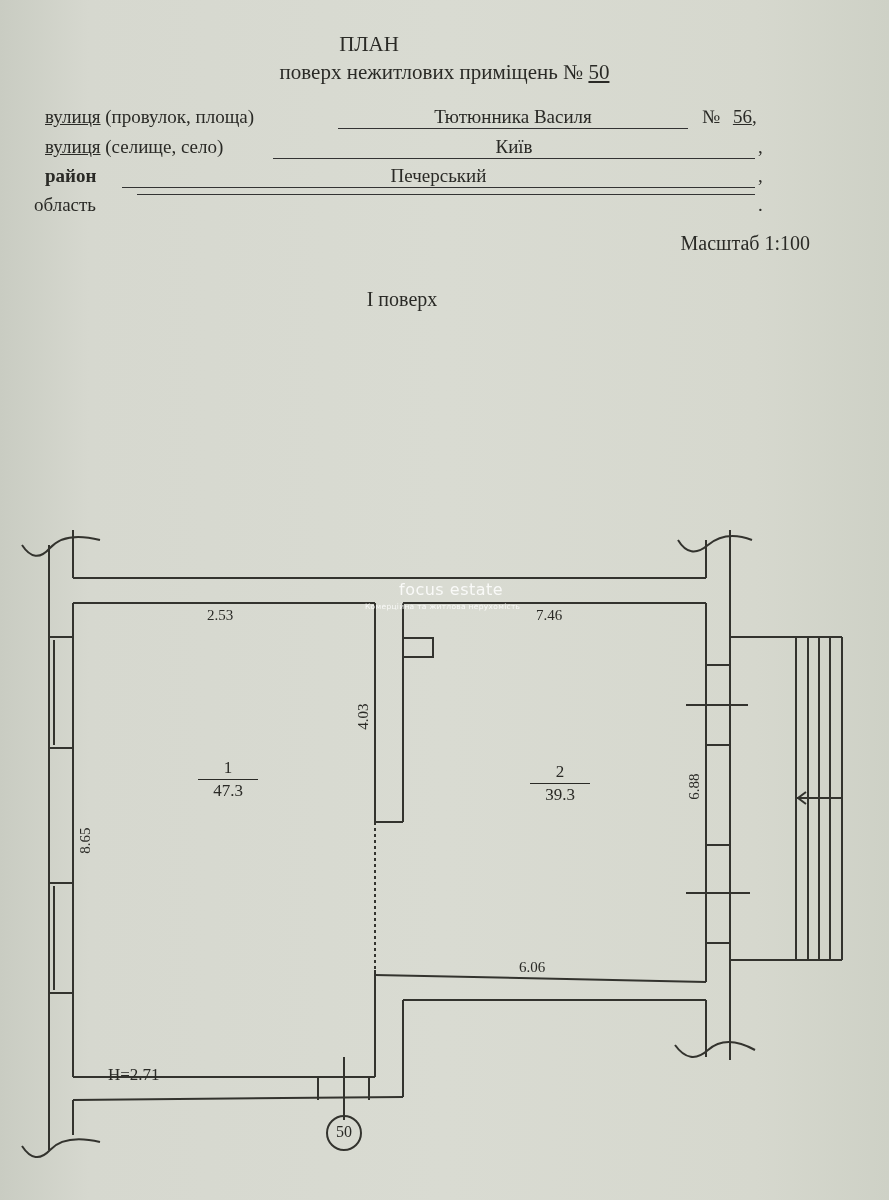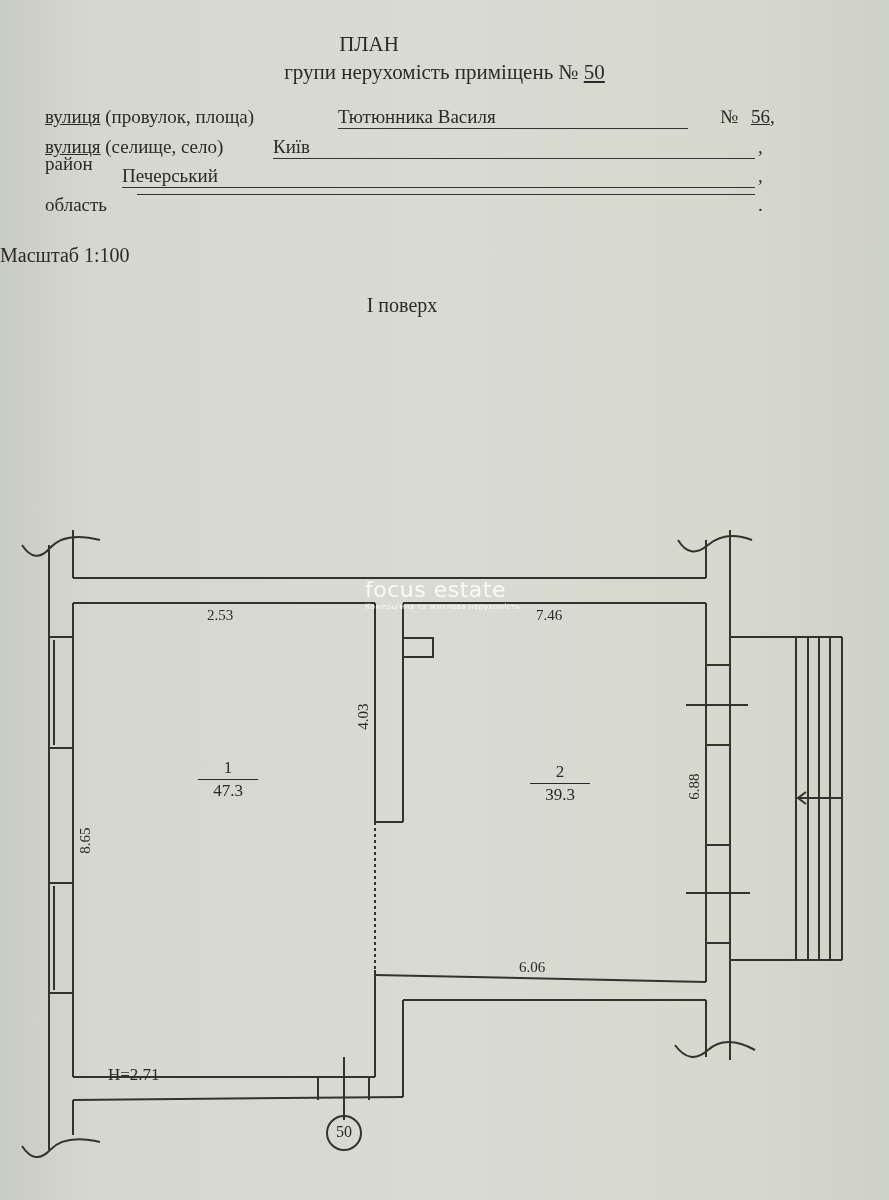--- a/index.html
+++ b/index.html
@@ -6,68 +6,68 @@
   body {
     width:889px; height:1200px; overflow:hidden; position:relative;
     background: linear-gradient(90deg, #c9ccc2 0%, #d6d8cf 10%, #d9dbd2 50%, #d6d8ce 85%, #ced1c6 100%);
     font-family: "Liberation Serif", "DejaVu Serif", serif;
     color:#2a2a26;
   }
   .abs { position:absolute; }
   .title { left:0; width:738px; text-align:center; font-size:21px; }
   .line-row { position:absolute; font-size:19px; white-space:nowrap; }
   .ul { text-decoration: underline; }
-  .fill { position:absolute; border-bottom:1.5px solid #333; text-align:left; font-size:19px; line-height:22px; }
+  .fill { position:absolute; border-bottom:1.5px solid #333; text-align:center; font-size:19px; line-height:22px; }
   .comma { position:absolute; font-size:19px; }
   .plan { position:absolute; left:0; top:0; }
   .dim { position:absolute; font-size:15px; font-family:"Liberation Serif", serif; color:#2a2a26; }
   .vert { transform: rotate(-90deg); transform-origin: center; }
   .area { position:absolute; text-align:center; font-size:17px; width:60px; }
   .area .num { display:block; border-bottom:1.5px solid #2a2a26; line-height:22px; }
   .area .val { display:block; line-height:22px; }
   .wm { position:absolute; left:365px; top:578px; color:rgba(255,255,255,0.85); font-family:"DejaVu Sans", sans-serif; }
-  .wm .brand { font-size:22px; letter-spacing:0.5px; line-height:24px; }
+  .wm .brand { font-size:16px; letter-spacing:0.5px; line-height:24px;margin-left:34px; }
   .wm .sub { font-size:7.5px; line-height:10px; letter-spacing:0.3px; }
 </style>
 </head>
 <body>
 
 <div class="abs title" style="top:32px;">ПЛАН</div>
 <div class="abs" style="left:0; width:889px; top:60px; text-align:center; font-size:21px;">
-  <span>групи нерухомість приміщень №</span>
+  <span>поверх нежитлових приміщень №</span>
   <span class="ul">50</span>
 </div>
 
 <div class="line-row" style="left:45px; top:106px;">
   <span class="ul">вулиця</span>
   <span>(провулок, площа)</span>
 </div>
 <div class="fill" style="left:338px; top:106px; width:350px;">Тютюнника Василя</div>
-<div class="line-row" style="left:720px; top:106px;">
+<div class="line-row" style="left:702px; top:106px;">
   <span>№</span>
   <span class="ul" style="margin-left:8px;">56</span><span>,</span>
 </div>
 
 <div class="line-row" style="left:45px; top:136px;">
   <span class="ul">вулиця</span>
   <span>(селище, село)</span>
 </div>
 <div class="fill" style="left:273px; top:136px; width:482px;">Київ</div>
 <div class="comma" style="left:758px; top:136px;">,</div>
 
-<div class="line-row" style="left:45px; top:153px;">район</div>
+<div class="line-row" style="left:45px; top:165px;font-weight:bold;">район</div>
 <div class="fill" style="left:122px; top:165px; width:633px;">Печерський</div>
 <div class="comma" style="left:758px; top:165px;">,</div>
 
-<div class="line-row" style="left:45px; top:194px;">область</div>
+<div class="line-row" style="left:34px; top:194px;">область</div>
 <div class="fill" style="left:137px; top:194px; width:618px;"></div>
 <div class="comma" style="left:758px; top:194px;">.</div>
 
-<div class="abs" style="left:0; width:810px; top:244px; text-align:left; font-size:20px;">Масштаб 1:100</div>
-<div class="abs" style="left:0; width:804px; top:294px; text-align:center; font-size:20px;">І поверх</div>
+<div class="abs" style="left:0; width:810px; top:232px; text-align:right; font-size:20px;">Масштаб 1:100</div>
+<div class="abs" style="left:0; width:804px; top:288px; text-align:center; font-size:20px;">І поверх</div>
 
 <svg class="plan" width="889" height="1200" viewBox="0 0 889 1200">
   <g stroke="#33332e" stroke-width="2" fill="none">
 
     <path d="M22,545 Q35,565 50,548 T100,540"></path>
     <path d="M678,540 Q690,560 708,545 T752,540"></path>
     <path d="M22,1146 Q35,1166 50,1150 T100,1142"></path>
     <path d="M675,1045 Q690,1066 708,1050 T755,1050"></path>
 
     <line x1="49" y1="545" x2="49" y2="1150"></line>

